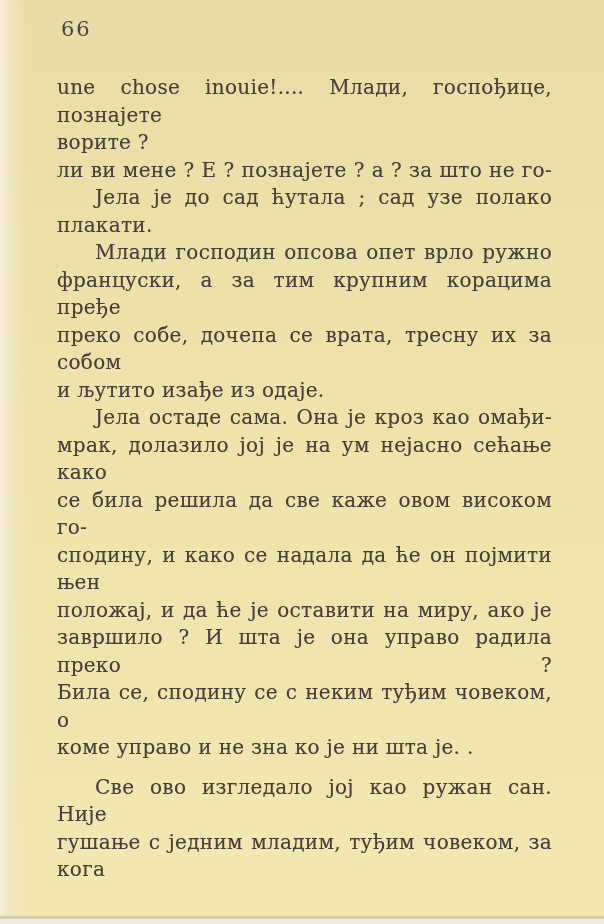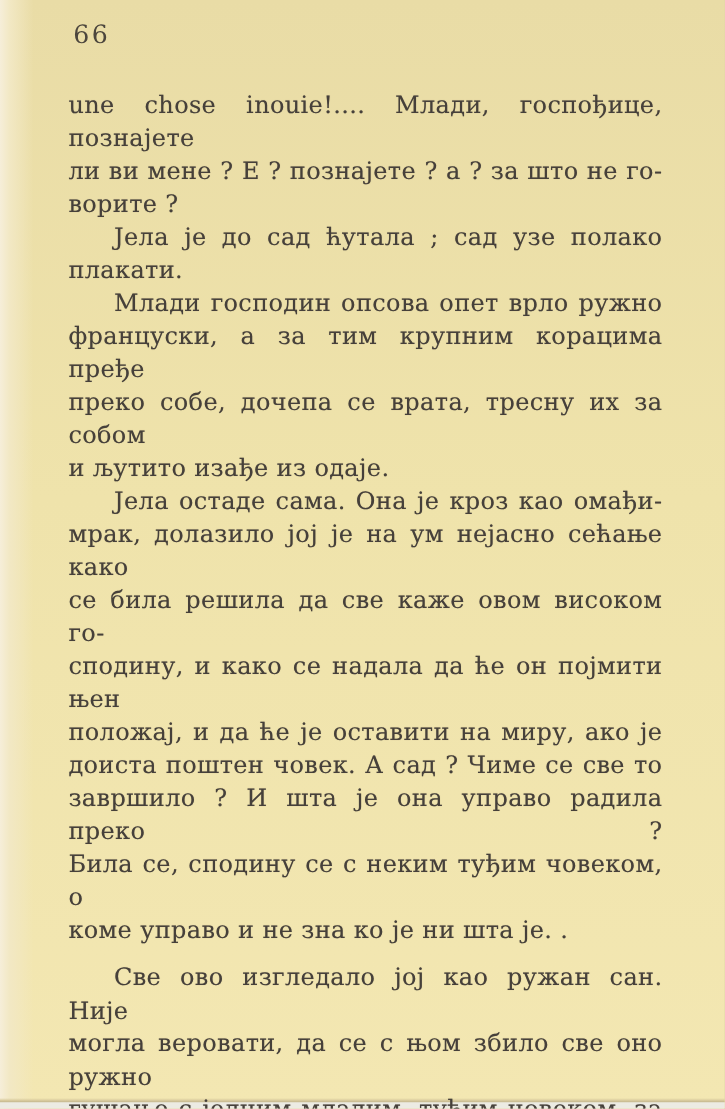--- a/index.html
+++ b/index.html
@@ -42,49 +42,47 @@
 <body>
 
 <div class="page">
 
   <div class="pageno">66</div>
 
   <div class="text">
 
     <div class="para">
       <div class="line">une chose inouie!.... Млади, госпођице, познајете</div>
+      <div class="line plast">ворите ?</div>
       <div class="line">ли ви мене ? Е ? познајете ? а ? за што не го-</div>
-      <div class="line plast">ворите ?</div>
     </div>
 
     <div class="para">
       <div class="line indent">Јела је до сад ћутала ; сад узе полако</div>
       <div class="line plast">плакати.</div>
     </div>
 
     <div class="para">
       <div class="line indent">Млади господин опсова опет врло ружно</div>
       <div class="line">француски, а за тим крупним корацима пређе</div>
       <div class="line">преко собе, дочепа се врата, тресну их за собом</div>
       <div class="line plast">и љутито изађе из одаје.</div>
     </div>
 
     <div class="para">
       <div class="line indent">Јела остаде сама. Она је кроз као омађи-</div>
       <div class="line">мрак, долазило јој је на ум нејасно сећање како</div>
       <div class="line">се била решила да све каже овом високом го-</div>
       <div class="line">сподину, и како се надала да ће он појмити њен</div>
       <div class="line">положај, и да ће је оставити на миру, ако је</div>
-      <div class="line">доиста поштен човек. А сад ? Чиме се све то</div>
       <div class="line">завршило ? И шта је она управо радила преко ?</div>
       <div class="line">Била се, сподину се с неким туђим човеком, о</div>
       <div class="line plast">коме управо и не зна ко је ни шта је. .</div>
     </div>
 
     <div class="para spaced">
       <div class="line indent">Све ово изгледало јој као ружан сан. Није</div>
-      <div class="line">могла веровати, да се с њом збило све оно ружно</div>
       <div class="line">гушање с једним младим, туђим човеком, за кога</div>
 
     </div>
 
   </div>
 </div>
 
 </body></html>

